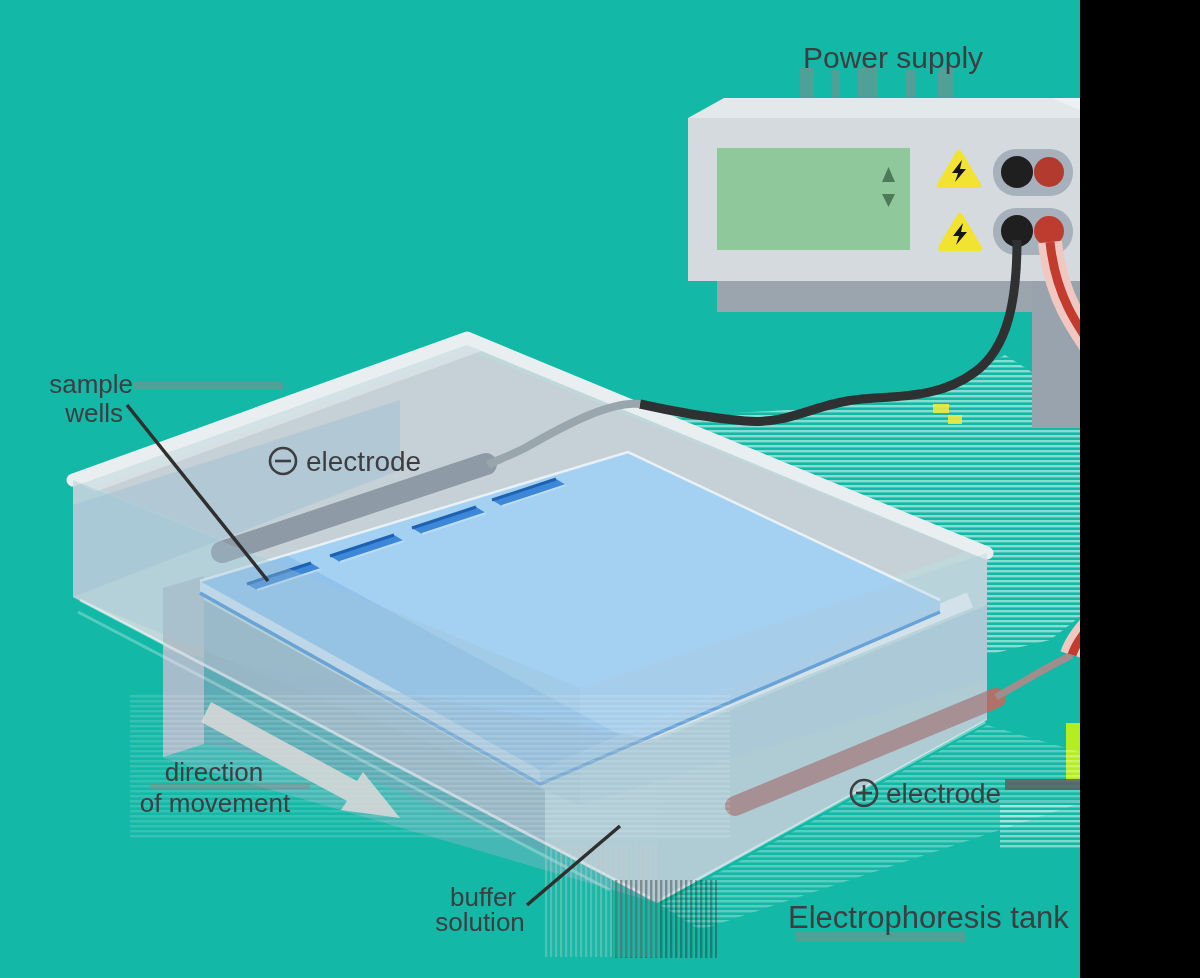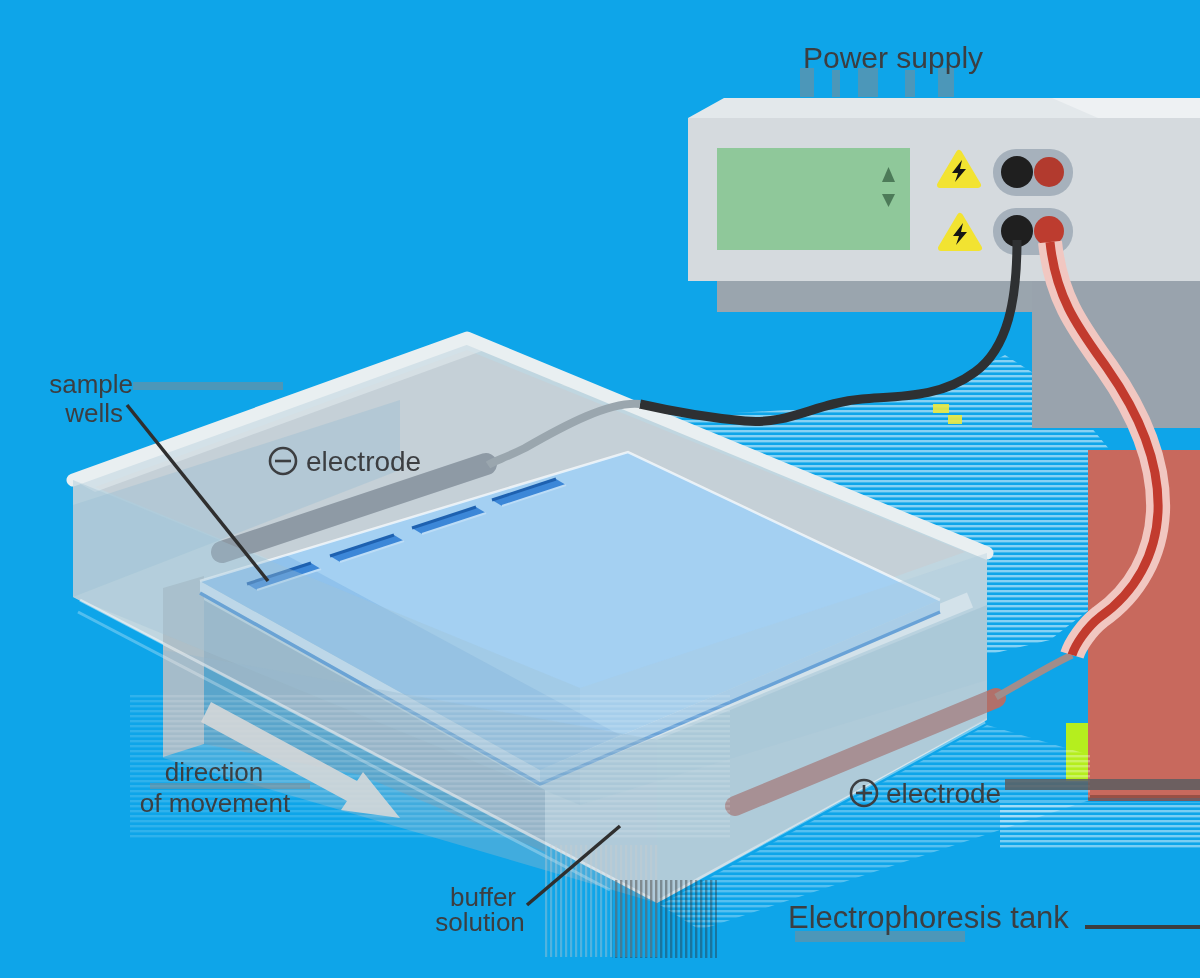--- a/index.html
+++ b/index.html
@@ -1,16 +1,16 @@
 <!DOCTYPE html>
 <html><head>
 <meta charset="utf-8">
 <style>
   html,body{margin:0;padding:0;background:#000;}
-  .stage{position:relative;width:1200px;height:978px;background:#0ea5e9;overflow:hidden;
+  .stage{position:relative;width:1080px;height:978px;background:#14b8a6;overflow:hidden;
          font-family:"Liberation Sans", sans-serif;}
   svg{position:absolute;left:0;top:0;}
   text{font-family:"Liberation Sans", sans-serif;fill:#3c3e41;}
   .lbl-big{font-size:30px;}
   .lbl-huge{font-size:31px;}
   .lbl-med{font-size:28px;}
   .lbl-sm{font-size:26px;}
 </style>
 </head>
 <body>

